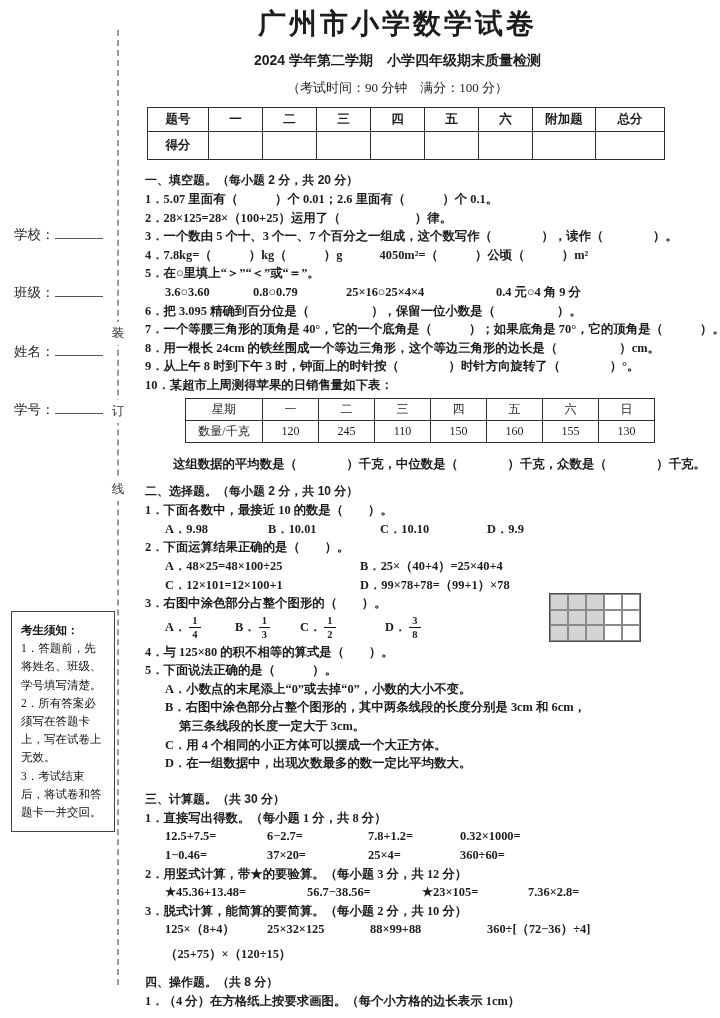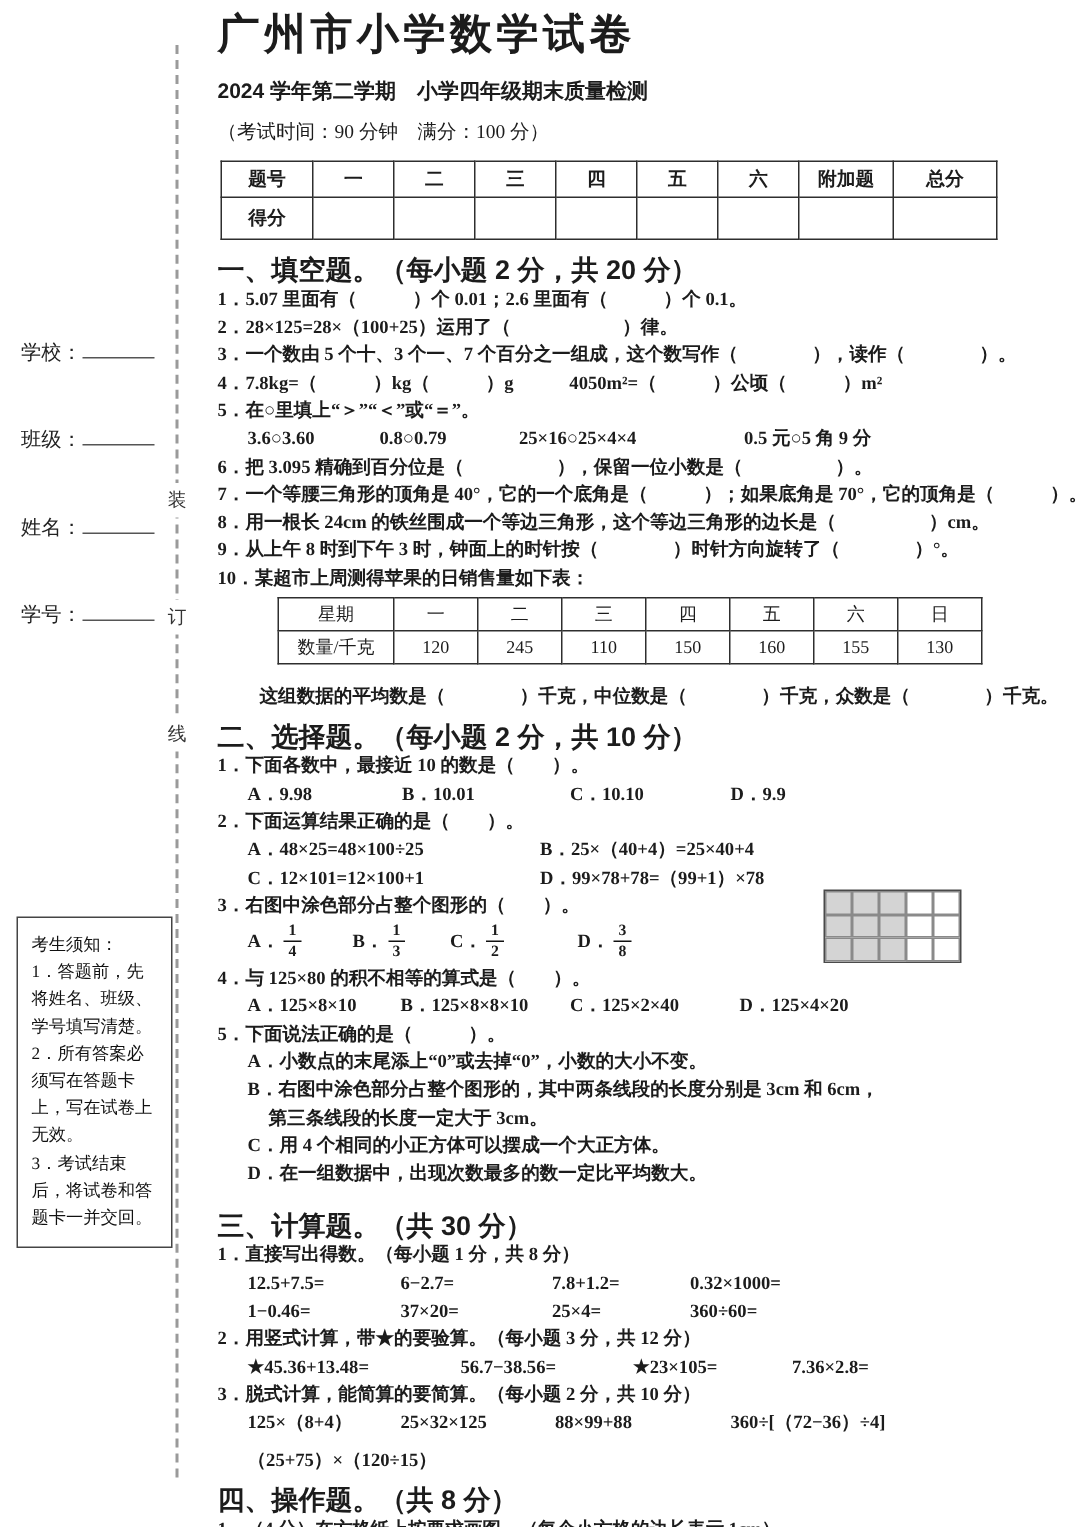--- a/index.html
+++ b/index.html
@@ -10,35 +10,35 @@
   }
   
   .bindline { position:absolute; left:117px; top:30px; height:955px; width:0;
               border-left:2px dashed #9a9a9a; }
   .bindchar { position:absolute; left:109px; width:18px; text-align:center;
               font-size:12.5px; background:#fff; padding:3px 0; color:#333; }
   .mfield { position:absolute; left:14px; font-size:13.5px; color:#222; white-space:nowrap; }
   .uline { display:inline-block; width:48px; border-bottom:1.2px solid #555; height:11px; }
   .notice { position:absolute; left:11px; top:611px; width:86px; border:1.3px solid #444;
             padding:9px 7px 10px 9px; font-size:11.5px; line-height:18.2px; color:#111; }
-  .ntitle { font-weight:normal; }
+  .ntitle { font-weight:bold; }
   
   .main { position:absolute; left:145px; top:6px; width:560px; }
-  .hdr { width:505px; text-align:left; }
+  .hdr { width:505px; text-align:center; }
   .title { font-size:28px; font-weight:bold; letter-spacing:3px; line-height:36px; }
   .subtitle { font-family:"Liberation Sans","DejaVu Sans",sans-serif; font-weight:bold;
               font-size:14px; margin-top:7px; line-height:22px; }
   .info { font-size:13px; margin-top:8px; line-height:18px; }
   table.score { border-collapse:collapse; margin-top:10px; margin-left:2px;
                 font-family:"Liberation Sans","DejaVu Sans",sans-serif; font-size:12.5px; }
   table.score td { border:1.2px solid #2e2e2e; text-align:center; font-weight:bold; padding:0; }
   table.score tr:first-child td { height:23px; }
   table.score tr:last-child td { height:27px; }
   .sec-heading { font-family:"Liberation Sans","DejaVu Sans",sans-serif; font-weight:bold;
-                 font-size:18px; line-height:20px; }
+                 font-size:12px; line-height:20px; }
   .line { font-size:12.4px; line-height:18.6px; white-space:nowrap;font-weight:bold; }
   .row { display:flex; }
   .indent { padding-left:20px; }
   .indent2 { padding-left:34px; }
   table.sales { border-collapse:collapse; margin:3px 0 12px 40px; font-size:12px; }
   table.sales td { border:1.1px solid #2e2e2e; height:21px; text-align:center; padding:0 2px; }
   
   .fracrow { height:30px; align-items:center; }
   .fopt { display:inline-flex; align-items:center; }
   .frac { display:inline-block; text-align:center; font-size:10.5px; line-height:11.5px; margin-left:3px; }
@@ -111,21 +111,21 @@
     <div class="sec-heading" style="margin-top:10px">一、填空题。（每小题 2 分，共 20 分）</div>
     <div class="line">1．5.07 里面有（　　　）个 0.01；2.6 里面有（　　　）个 0.1。</div>
     <div class="line">2．28×125=28×（100+25）运用了（　　　　　　）律。</div>
     <div class="line">3．一个数由 5 个十、3 个一、7 个百分之一组成，这个数写作（　　　　），读作（　　　　）。</div>
     <div class="line">4．7.8kg=（　　　）kg（　　　）g　　　4050m²=（　　　）公顷（　　　）m²</div>
     <div class="line">5．在○里填上“＞”“＜”或“＝”。</div>
     <div class="line row indent">
       <span style="width:88px">3.6○3.60</span>
       <span style="width:93px">0.8○0.79</span>
       <span style="width:150px">25×16○25×4×4</span>
-      <span>0.5 元○5 角 9 分</span>
+      <span>0.4 元○4 角 9 分</span>
     </div>
     <div class="line">6．把 3.095 精确到百分位是（　　　　　），保留一位小数是（　　　　　）。</div>
     <div class="line">7．一个等腰三角形的顶角是 40°，它的一个底角是（　　　）；如果底角是 70°，它的顶角是（　　　）。</div>
     <div class="line">8．用一根长 24cm 的铁丝围成一个等边三角形，这个等边三角形的边长是（　　　　　）cm。</div>
     <div class="line">9．从上午 8 时到下午 3 时，钟面上的时针按（　　　　）时针方向旋转了（　　　　）°。</div>
     <div class="line">10．某超市上周测得苹果的日销售量如下表：</div>
 
     <table class="sales">
       <tbody>
           <tr>
@@ -213,26 +213,20 @@
           <div class="cell"></div>
           <div class="cell"></div>
           <div class="cell sh" style="background: rgb(212, 212, 212);"></div>
           <div class="cell sh" style="background: rgb(212, 212, 212);"></div>
           <div class="cell sh" style="background: rgb(212, 212, 212);"></div>
           <div class="cell"></div>
           <div class="cell"></div>
         </div>
     </div>
     <div class="line">4．与 125×80 的积不相等的算式是（　　）。</div>
-    <div class="line row indent">
-      <span style="width:102px">A．125×8×10</span>
-      <span style="width:113px">B．125×8×8×10</span>
-      <span style="width:113px">C．125×2×40</span>
-      <span>D．125×4×20</span>
-    </div>
     <div class="line">5．下面说法正确的是（　　　）。</div>
     <div class="line indent">A．小数点的末尾添上“0”或去掉“0”，小数的大小不变。</div>
     <div class="line indent">B．右图中涂色部分占整个图形的，其中两条线段的长度分别是 3cm 和 6cm，</div>
     <div class="line indent2">第三条线段的长度一定大于 3cm。</div>
     <div class="line indent">C．用 4 个相同的小正方体可以摆成一个大正方体。</div>
     <div class="line indent">D．在一组数据中，出现次数最多的数一定比平均数大。</div>
 
     <div class="sec-heading" style="margin-top:16px">三、计算题。（共 30 分）</div>
     <div class="line">1．直接写出得数。（每小题 1 分，共 8 分）</div>
     <div class="line row indent">

